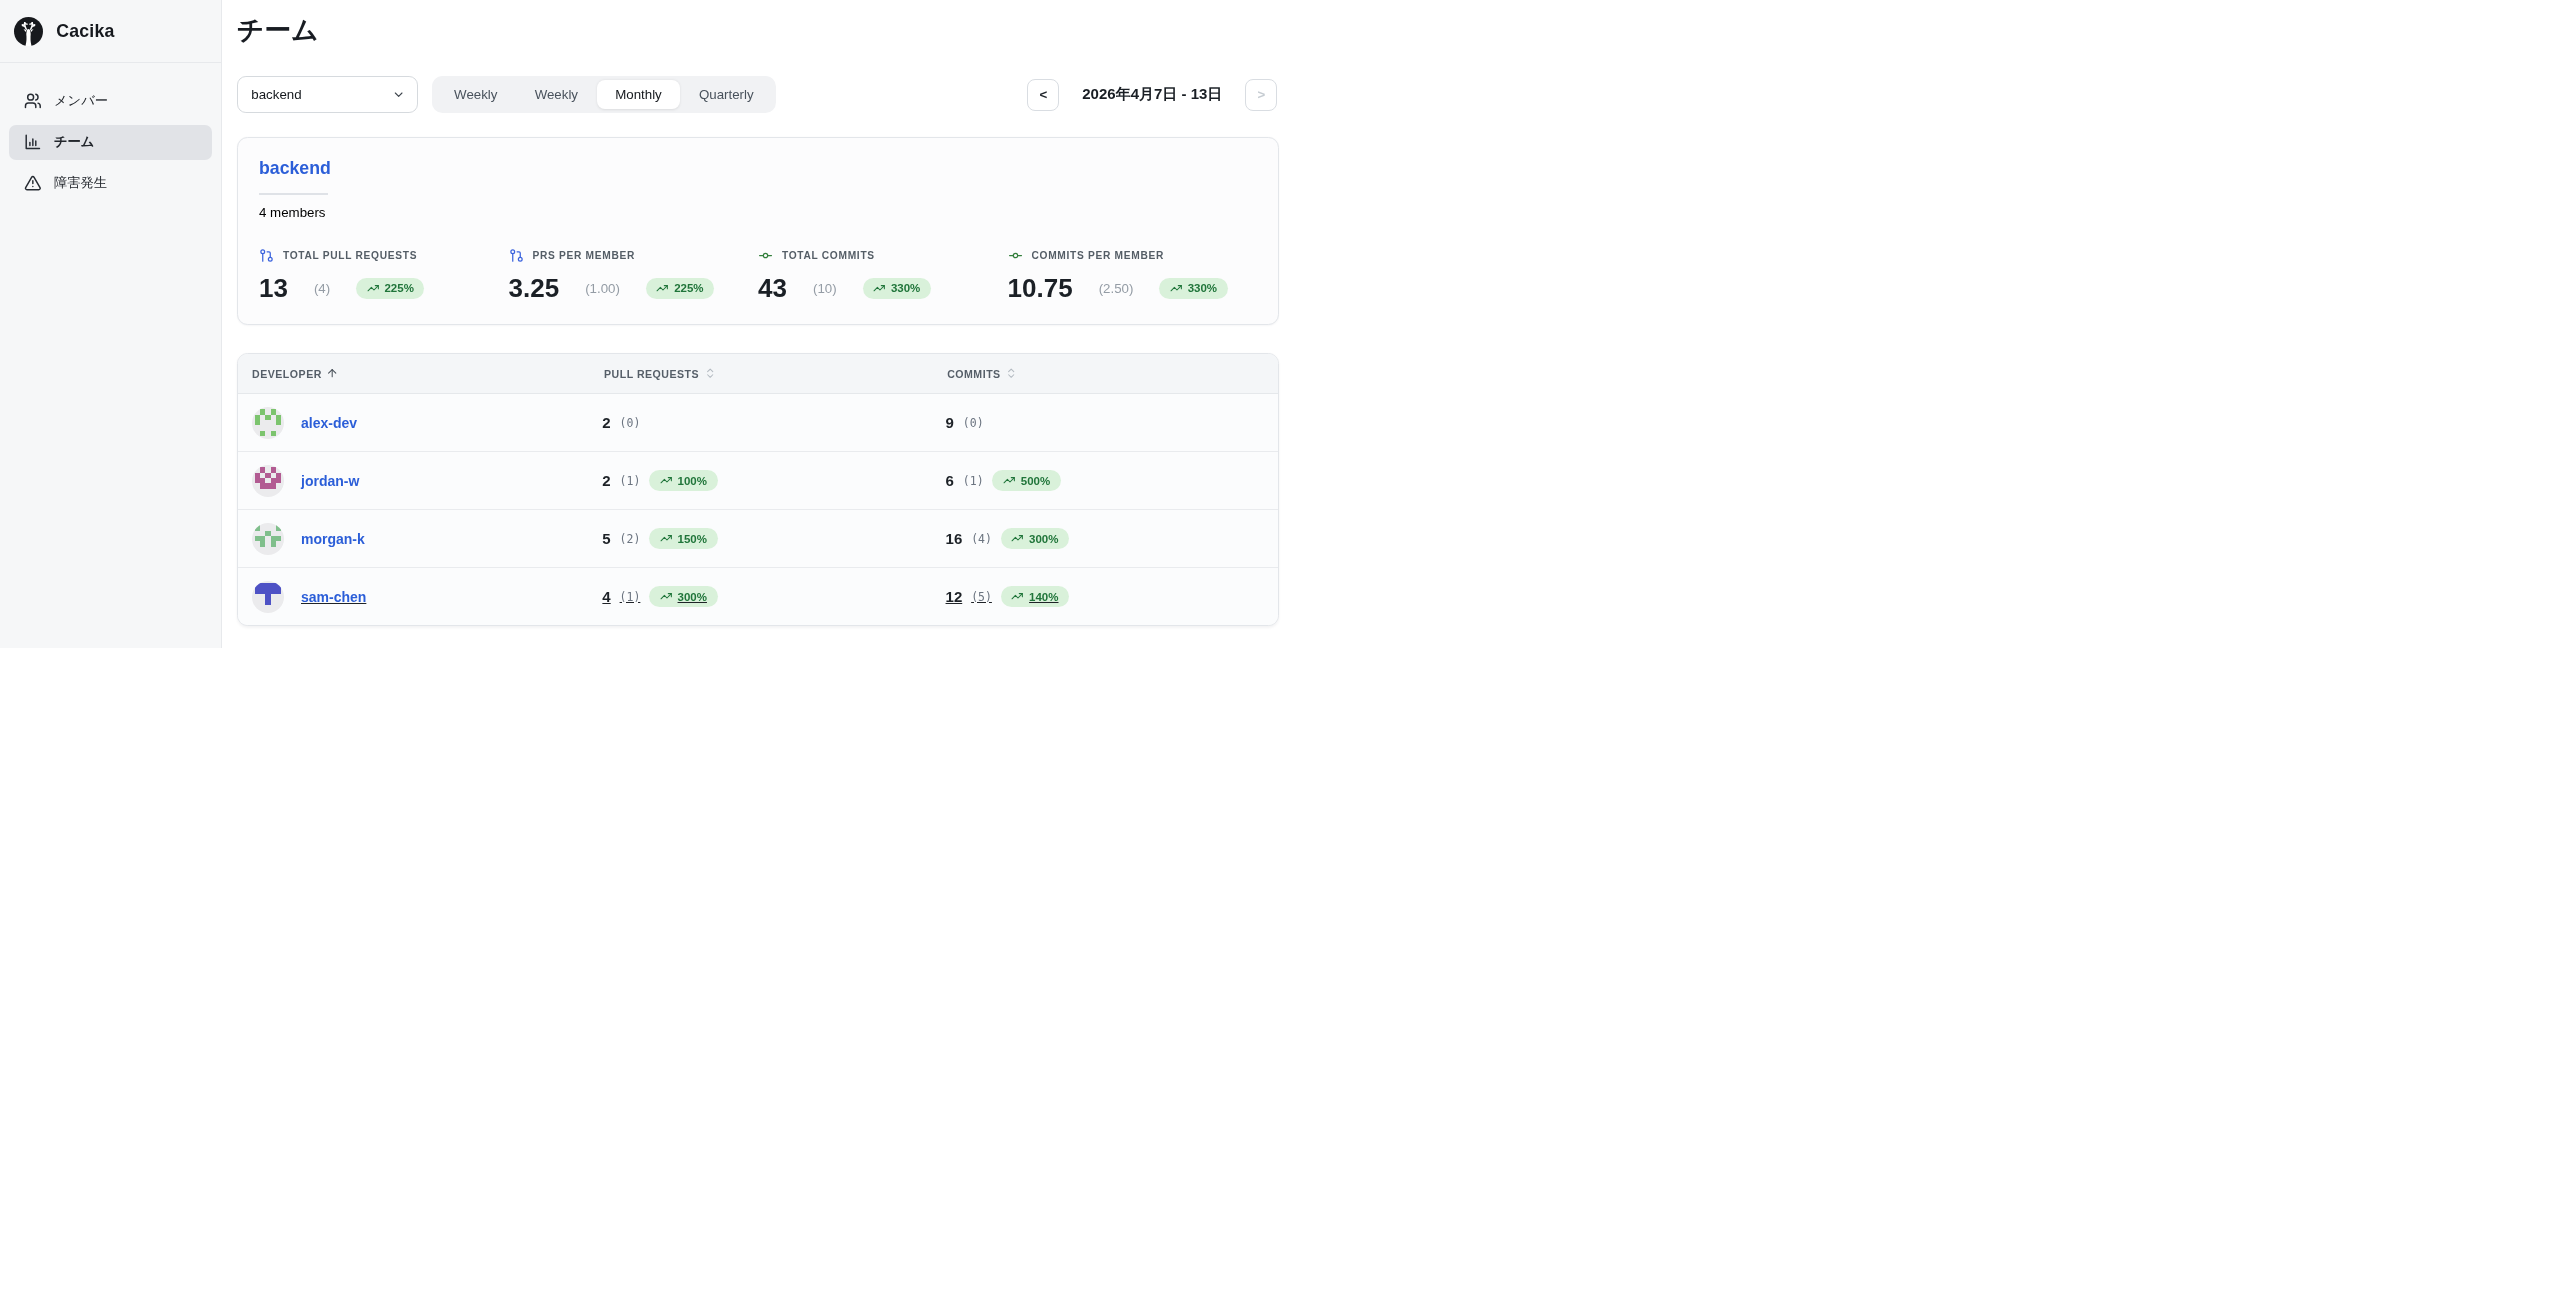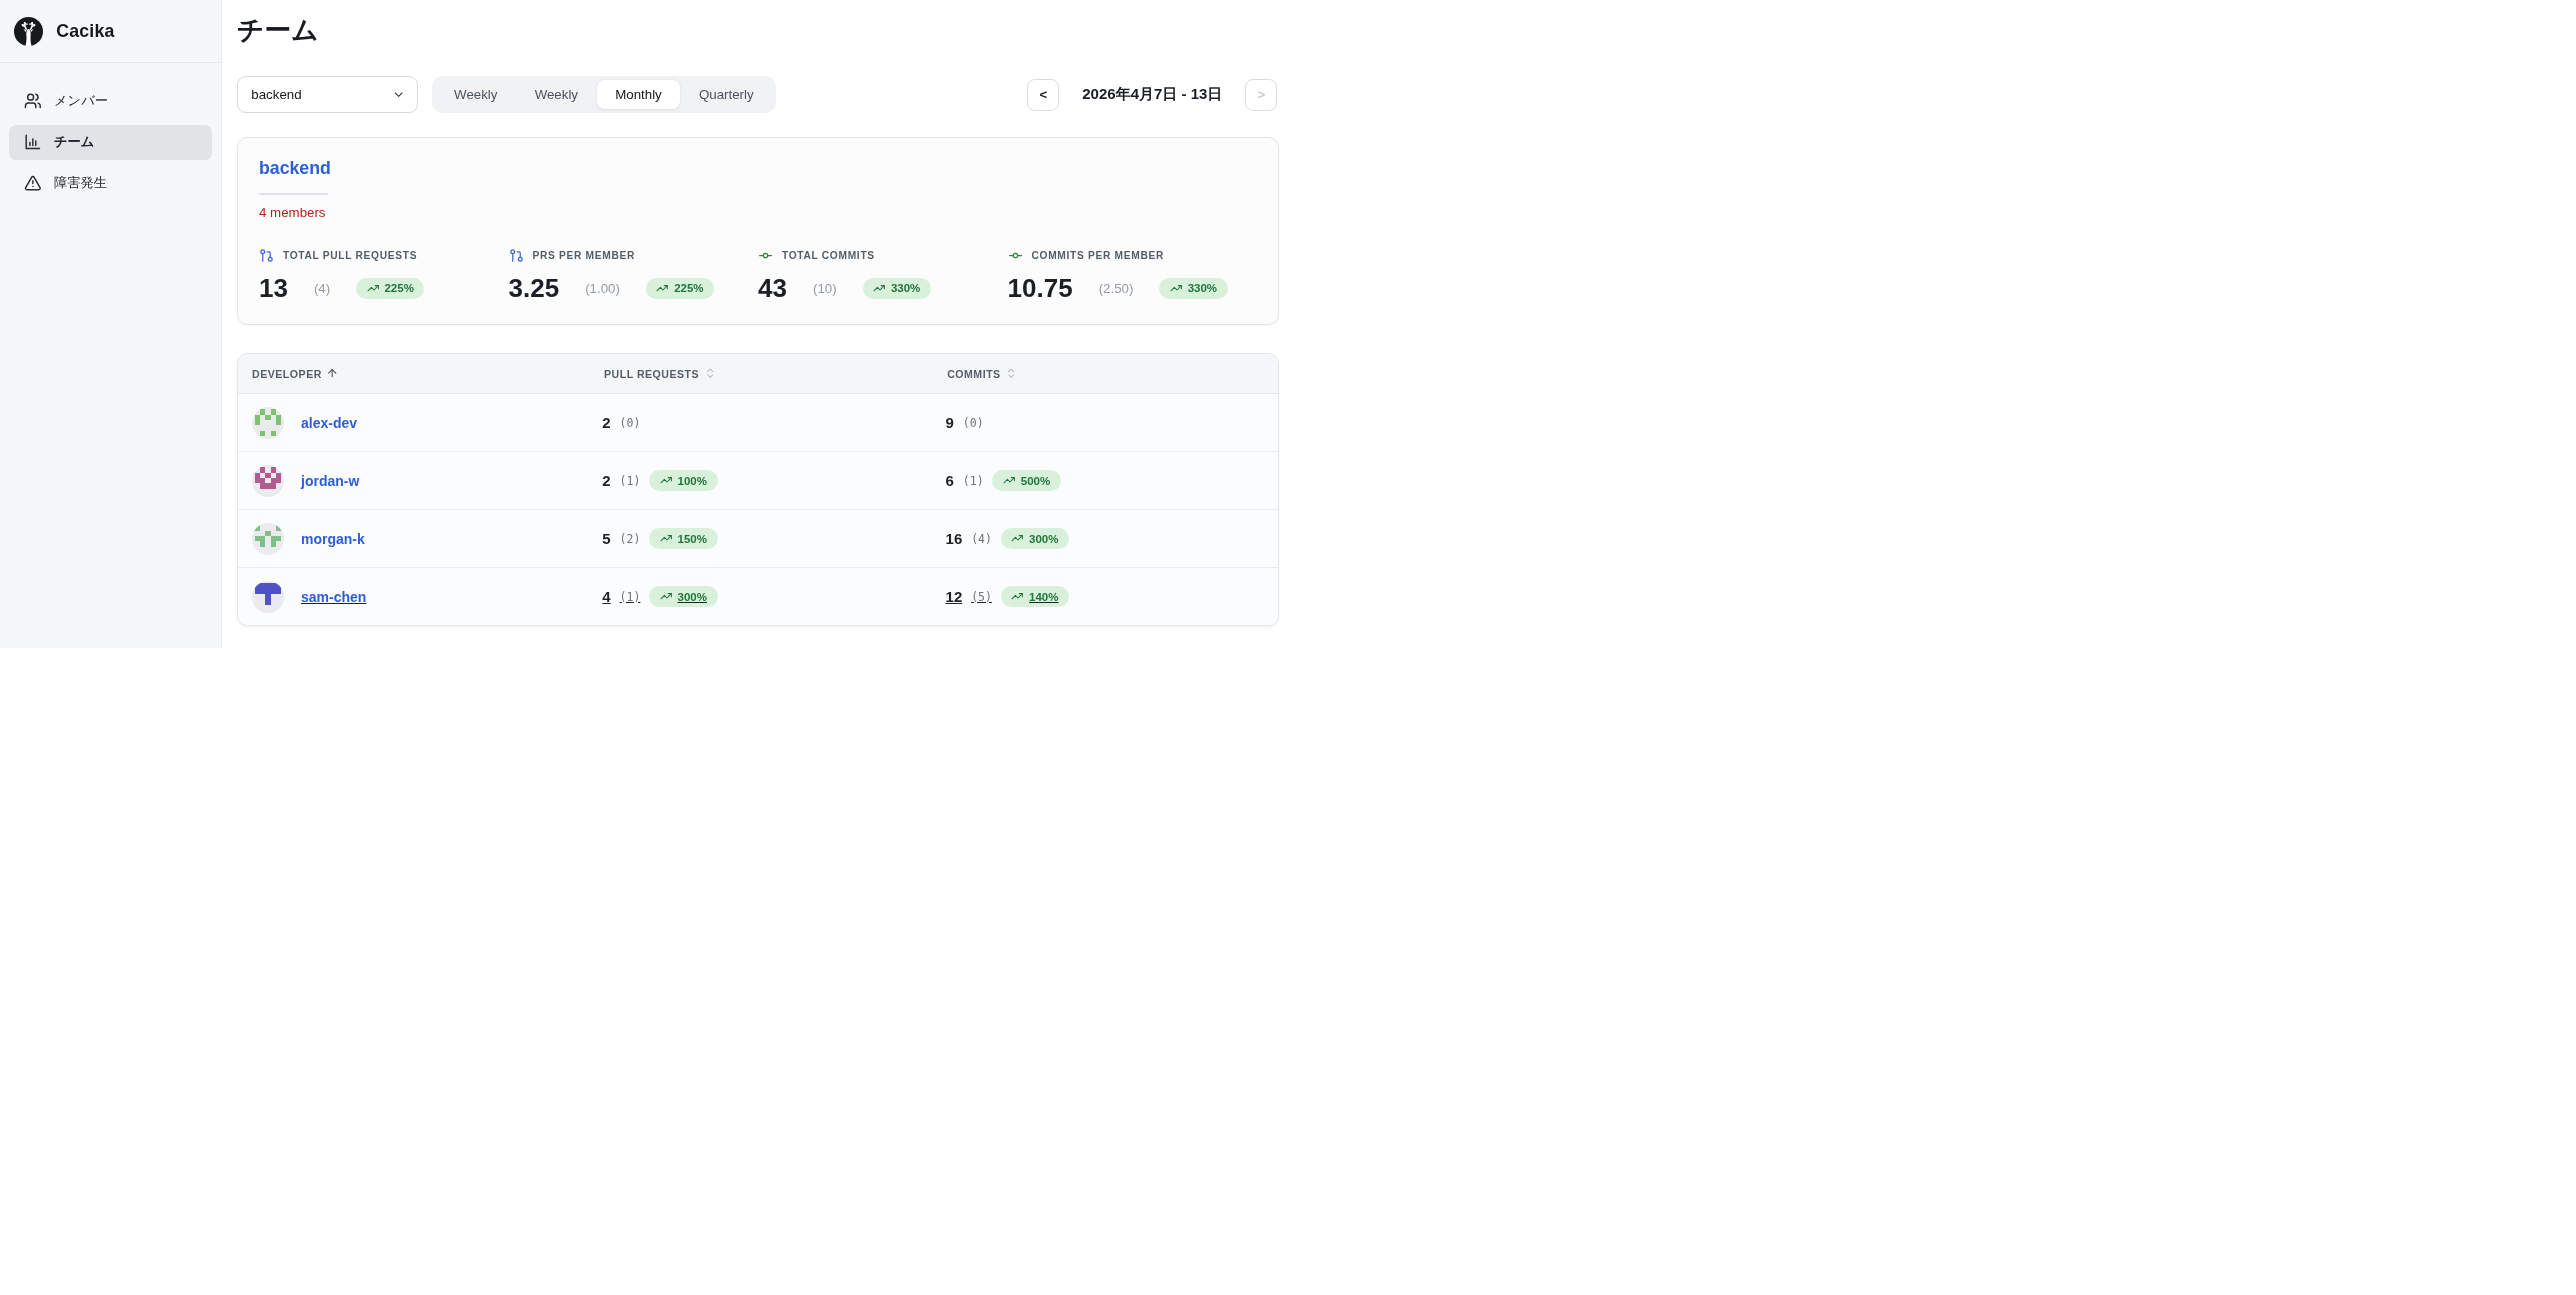--- a/index.html
+++ b/index.html
@@ -50,21 +50,21 @@
   .nav-btn.disabled { color:#c6ccd2; cursor:default; }
   .date-label { font-size:15px; font-weight:700; color:#191e24; min-width:142px; text-align:center; }
 
   
   .team-card {
     margin-top:24px; background:#fcfcfd; border:0.9px solid #e3e6ea; border-radius:10.6px;
     padding:19.5px 21px 23px; box-shadow:0 0.9px 1.8px rgba(16,24,40,.04); box-sizing:border-box;
   }
   .team-name { font-size:17.7px; font-weight:700; text-decoration:none; display:inline-block; }
   .card-divider { width:69px; height:1.8px; background:#dfe2e7; margin:14px 0 10.6px; }
-  .members { font-size:13.3px; color:#b91c1c; }
+  .members { font-size:13.3px; color:#000000; }
   .stats { display:grid; grid-template-columns:repeat(4,1fr); margin-top:27.5px; }
   .stat-label { display:flex; align-items:center; gap:8.9px; }
   .stat-icon { width:15px; height:15px; }
   .stat-icon svg { width:15px; height:15px; }
   .stat-label-text { font-size:10.2px; font-weight:700; letter-spacing:0.7px; color:#545d66; }
   .stat-value-row { margin-top:12.4px; display:flex; align-items:center; gap:26px;text-align:right; }
   .stat-number { font-size:26px; font-weight:700; color:#1b2026; line-height:1; }
   .stat-sub { font-size:13.3px; color:#949ca5; }
   .badge {
     display:inline-flex; align-items:center; gap:5.3px; border-radius:885px;

